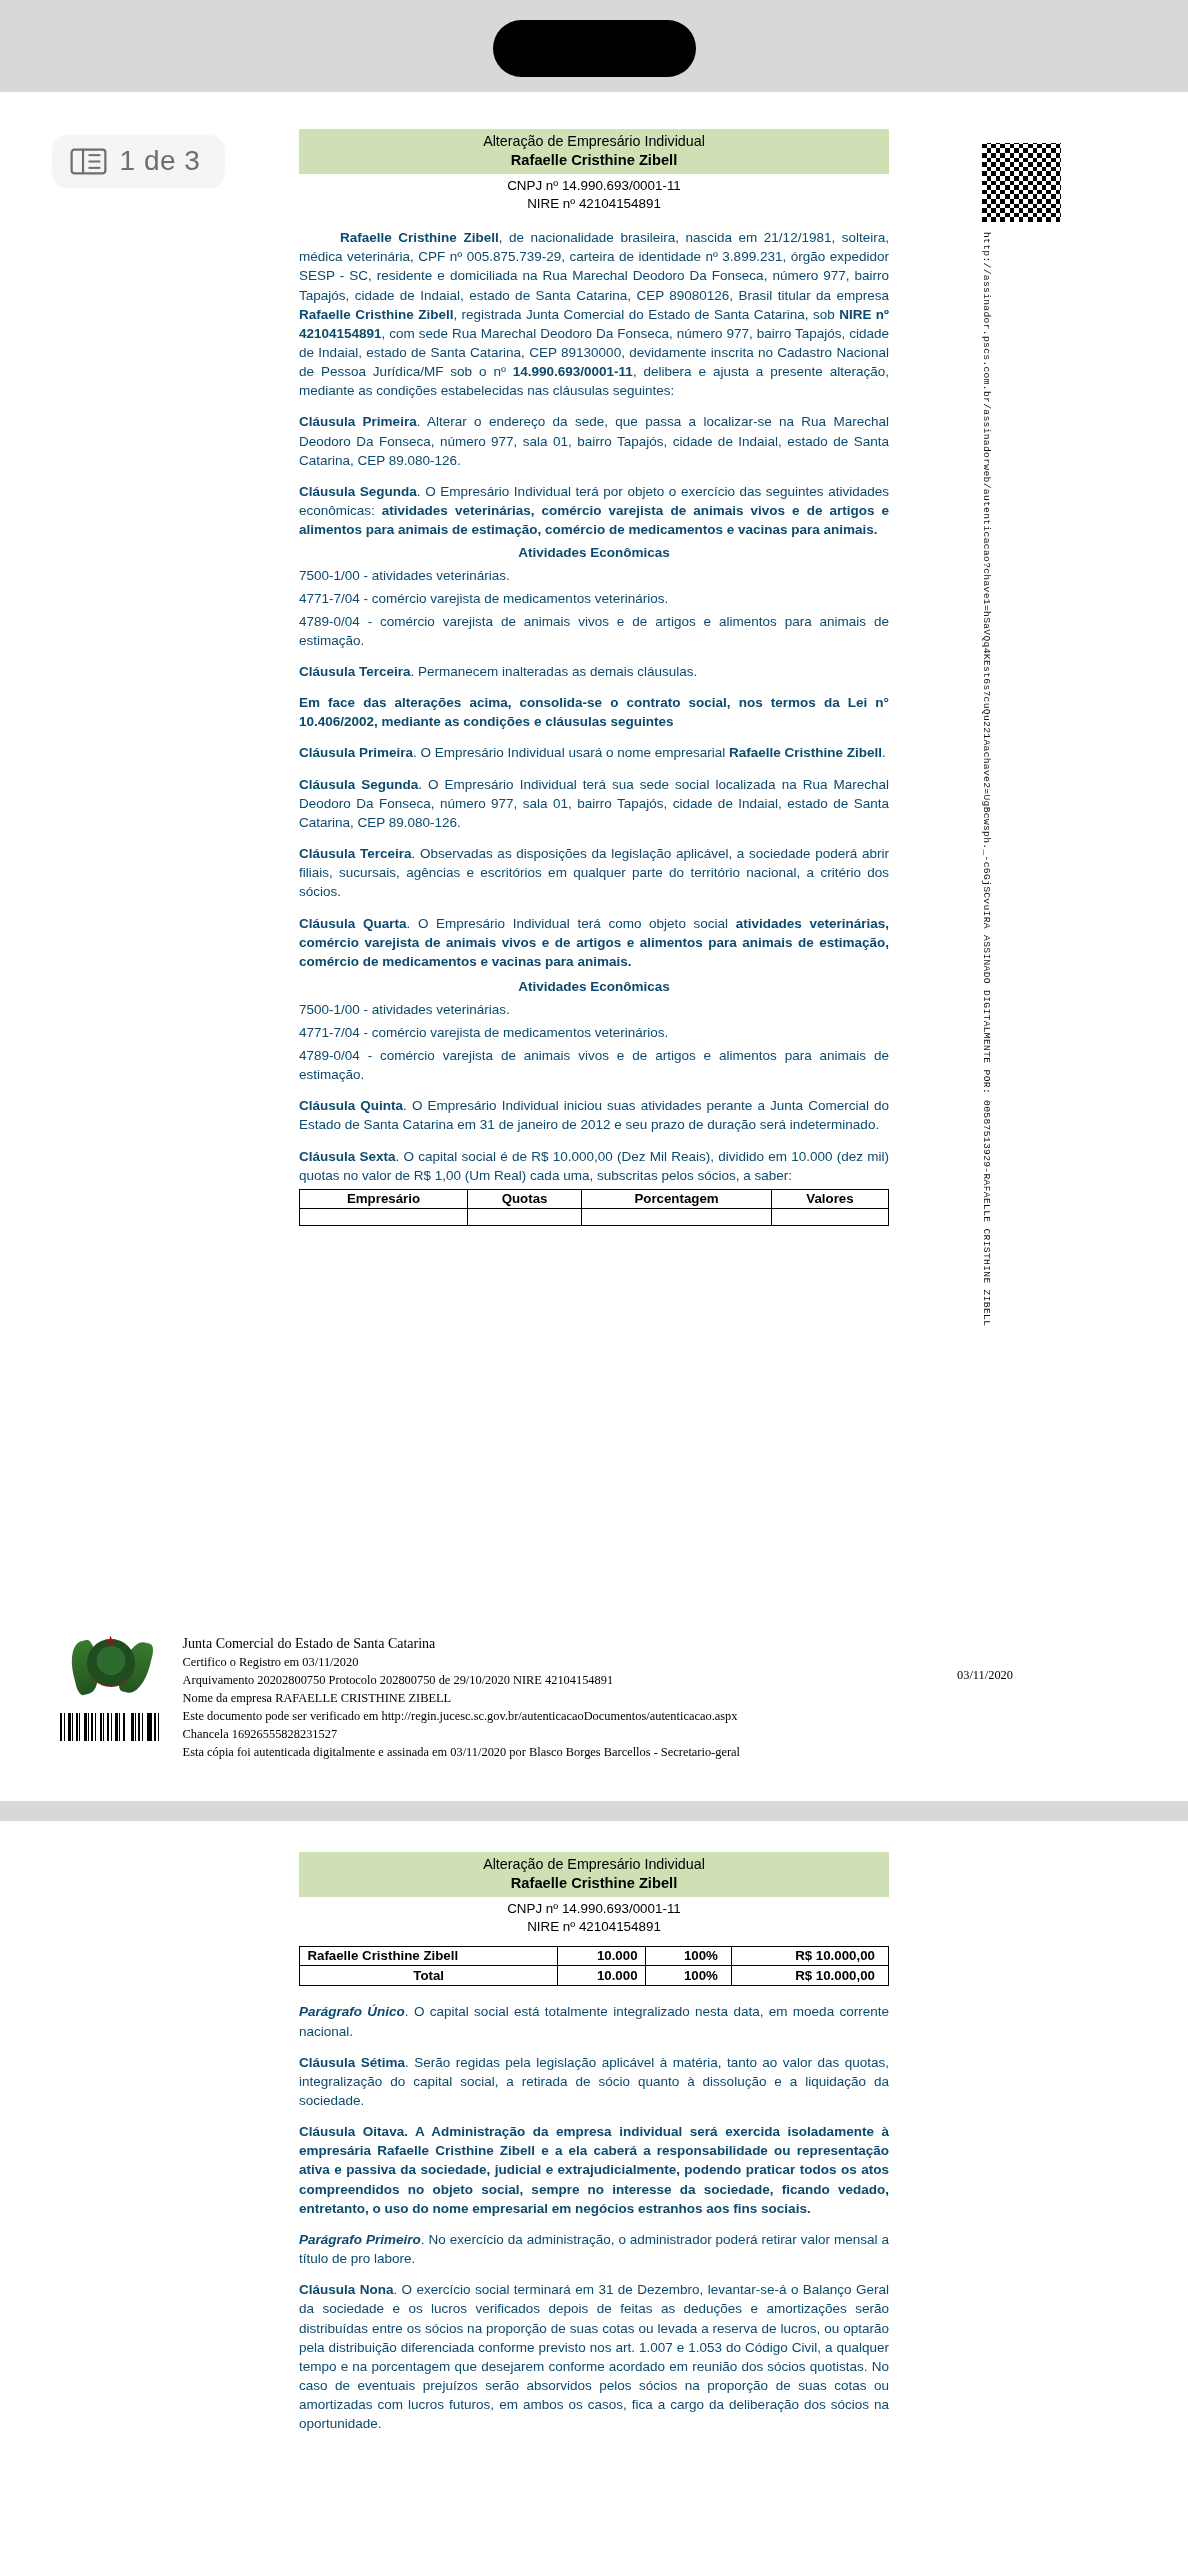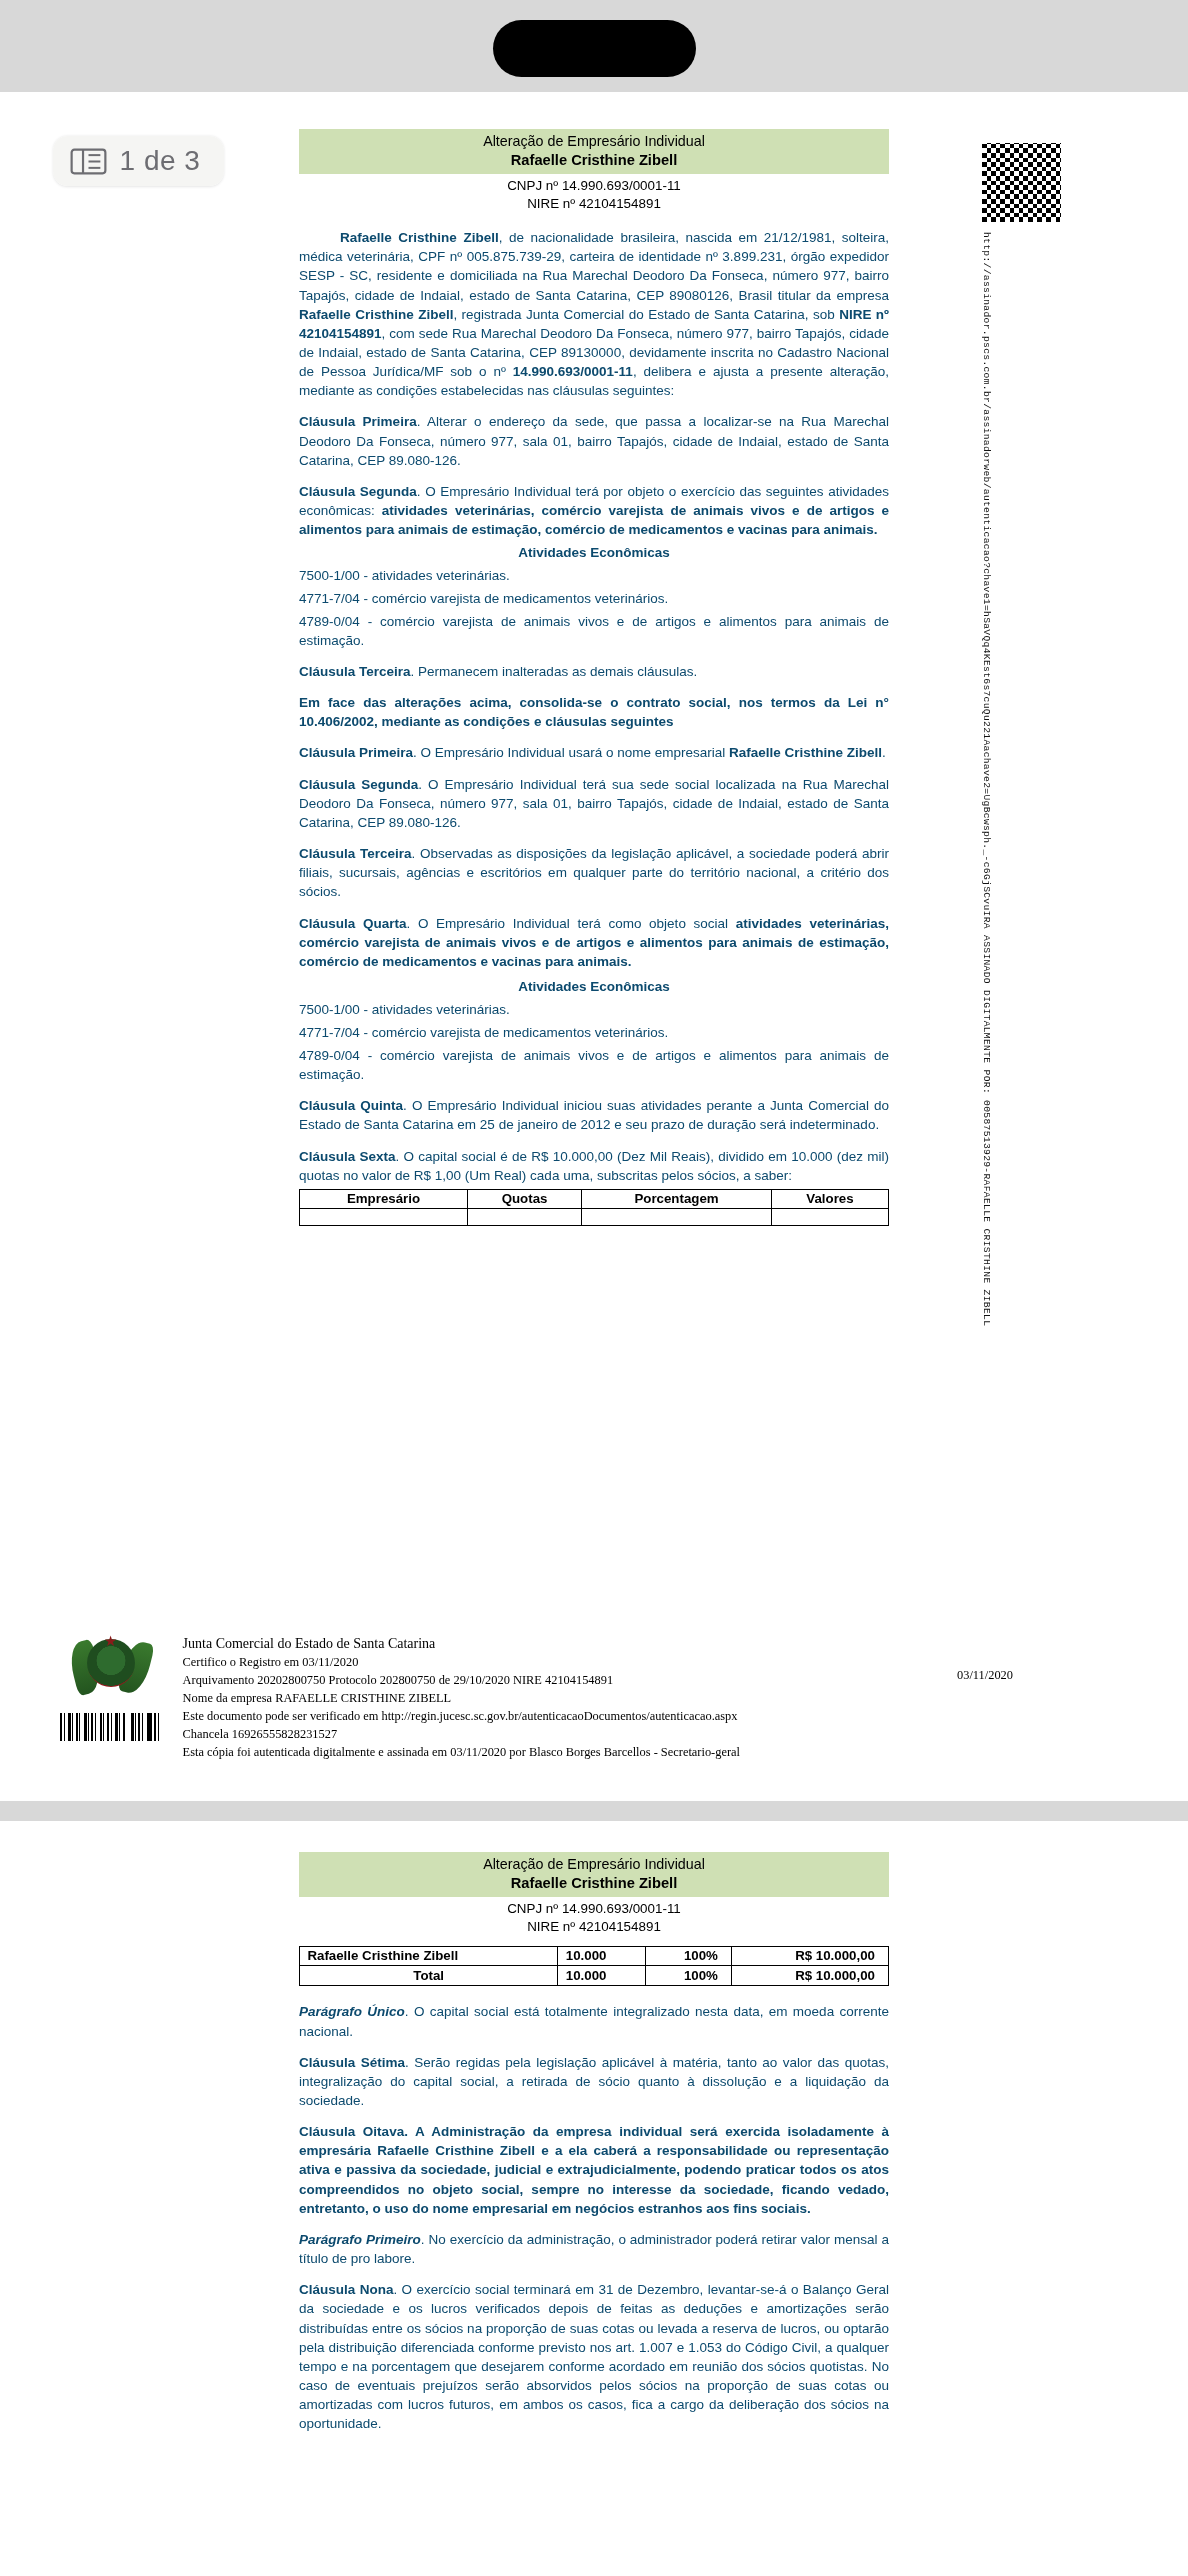--- a/index.html
+++ b/index.html
@@ -217,21 +217,21 @@
     margin: 9.2px auto 0 auto;
     border-collapse: collapse;
     font-size: 13.3px;
   }
   .p2-table td {
     border: 0.9px solid #000;
     padding: 1.8px 7.4px;
     font-weight: bold;
   }
   .p2-table td.name { text-align: left; }
-  .p2-table td.num { text-align: left; }
+  .p2-table td.num { text-align: right; }
   .p2-table td.val { text-align: right; padding-right: 13px; }
   .p2-table td.tot { text-align: center; }
 </style>
 </head>
 <body>
 
 <div class="notch-area">
   <div class="notch"></div>
 </div>
 
@@ -300,21 +300,21 @@
 
         <p class="center tight" style="margin-top:-5.5px">Atividades Econômicas</p>
 
         <div id="ativ2">
             <p class="tight">7500-1/00 - atividades veterinárias.</p>
             <p class="tight">4771-7/04 - comércio varejista de medicamentos veterinários.</p>
             <p class="tight">4789-0/04 - comércio varejista de animais vivos e de artigos e alimentos para animais de estimação.</p>
           </div>
 
         <p style="margin-top:12px">
-          <span class="b">Cláusula Quinta</span><span>. O Empresário Individual iniciou suas atividades perante a Junta Comercial do Estado de Santa Catarina em 25 de janeiro de 2012 e seu prazo de duração será indeterminado.</span>
+          <span class="b">Cláusula Quinta</span><span>. O Empresário Individual iniciou suas atividades perante a Junta Comercial do Estado de Santa Catarina em 31 de janeiro de 2012 e seu prazo de duração será indeterminado.</span>
         </p>
 
         <p class="tight">
           <span class="b">Cláusula Sexta</span><span>. O capital social é de R$ 10.000,00 (Dez Mil Reais), dividido em 10.000 (dez mil) quotas no valor de R$ 1,00 (Um Real) cada uma, subscritas pelos sócios, a saber:</span>
         </p>
       </div>
 
       <table class="cap-table">
         <thead>
           <tr id="cap-head">

